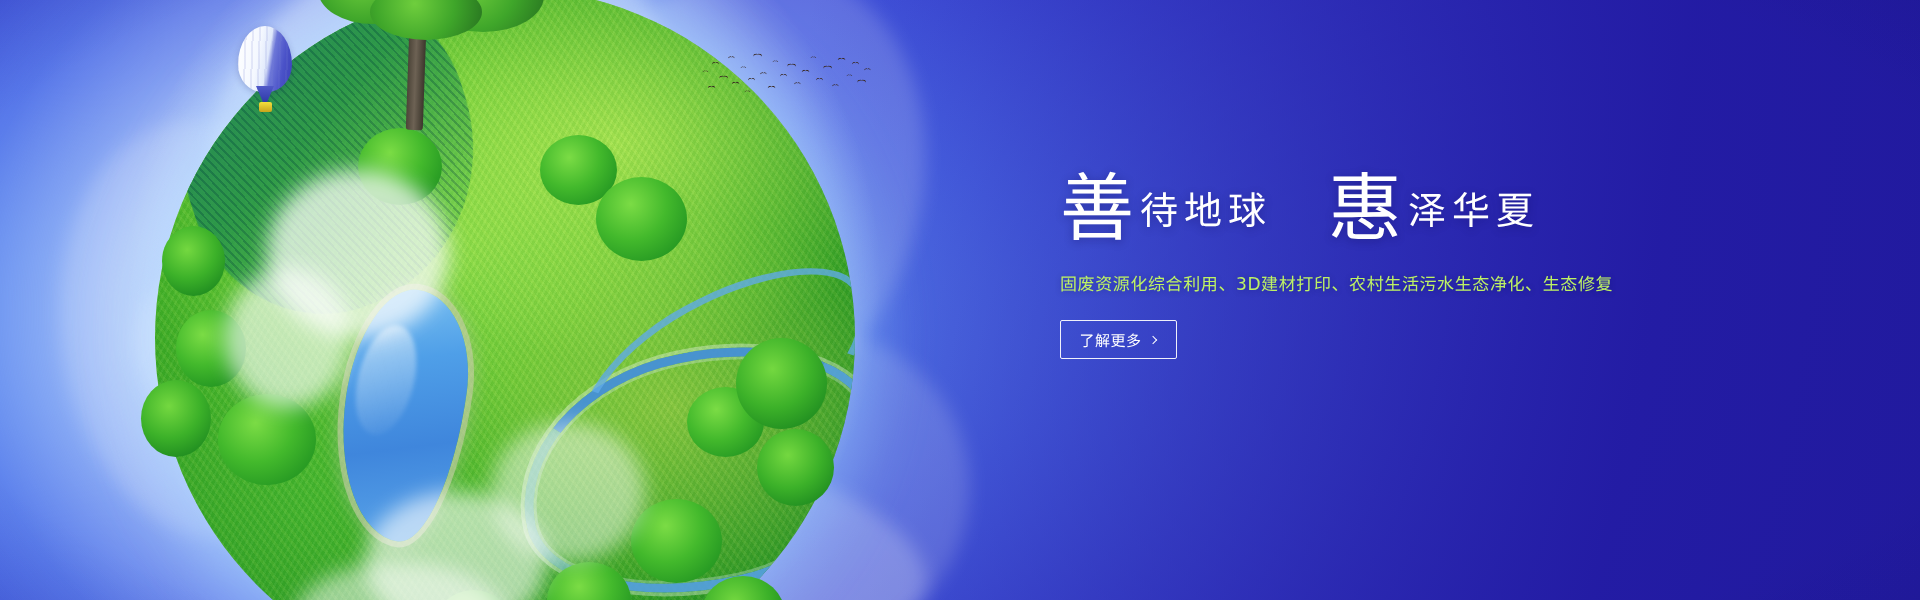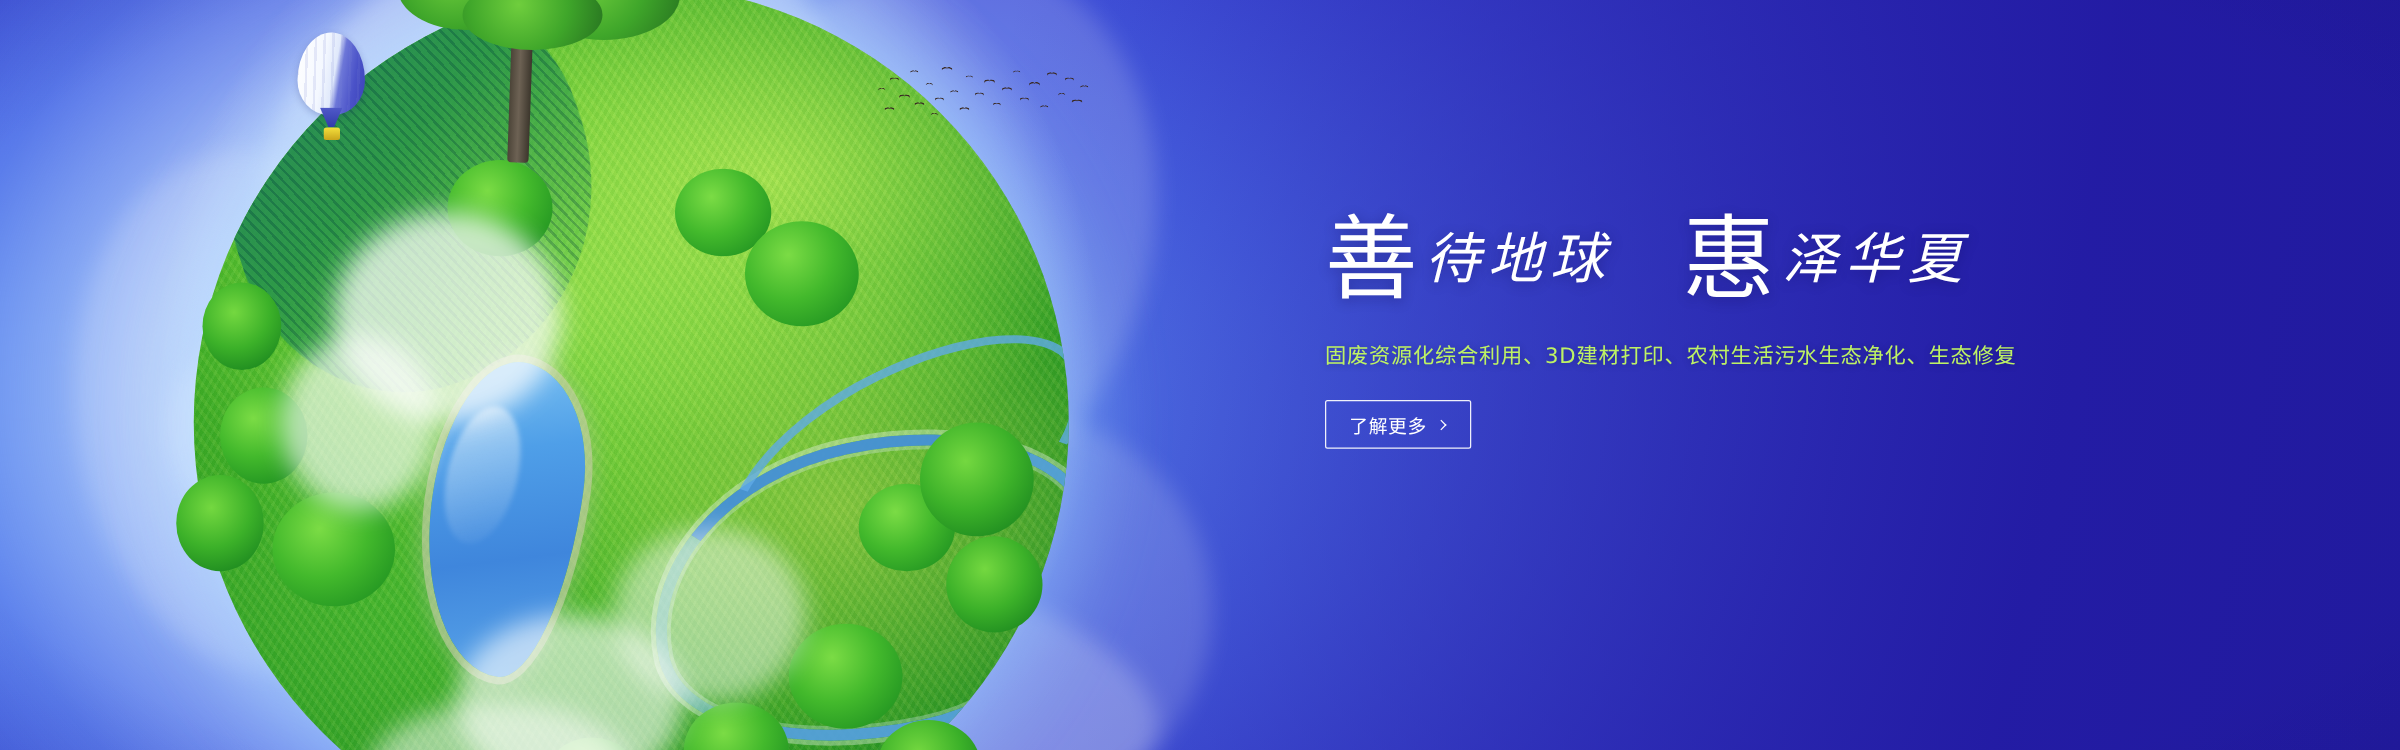--- a/index.html
+++ b/index.html
@@ -261,24 +261,24 @@
   }
   .brush{
     font-family:"DejaVu Serif", serif;
     font-size:74px; line-height:.92;
     font-weight:400;
     letter-spacing:0;
     position:relative; top:6px;
   }
   .brush-sub{
     font-family:"DejaVu Serif", serif;
-    font-size:44px; line-height:1;
+    font-size:38px; line-height:1;
     letter-spacing:6px;
     padding-left:6px;
-    position:relative; top:-6px;font-style:italic;
+    position:relative; top:-6px;
   }
   .gap{ display:inline-block; width:56px; }
 
   .tagline{
     margin-top:20px;
     font-family:"DejaVu Sans", sans-serif;
     font-size:27px;
     letter-spacing:7px;
     line-height:1.2;
     color:#f2f4ff;

